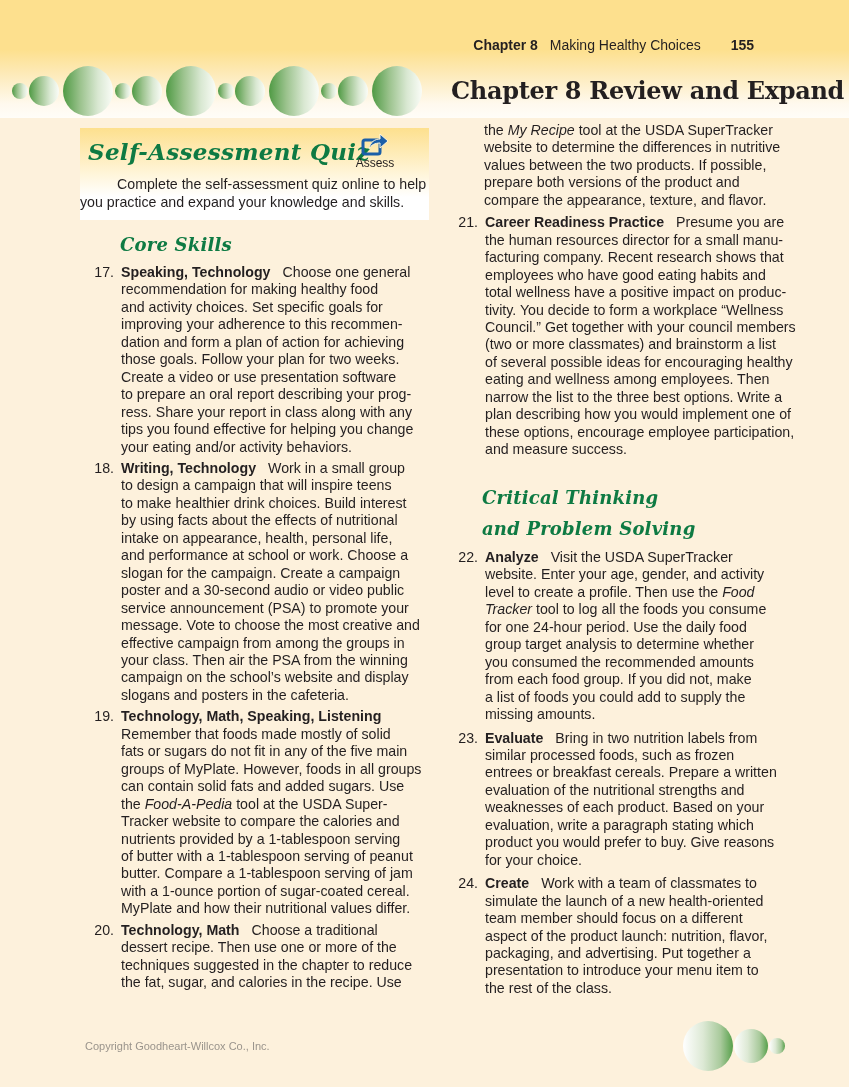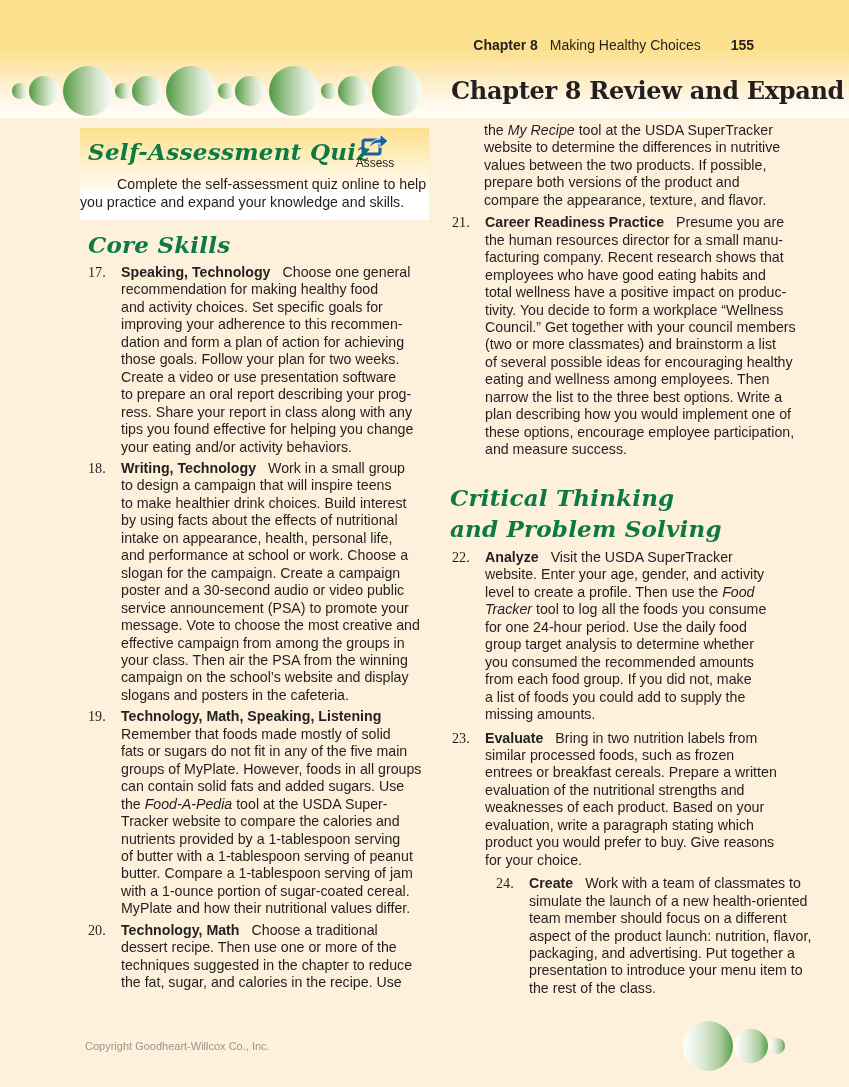--- a/index.html
+++ b/index.html
@@ -55,29 +55,29 @@
   .assess-label { font-size: 12px; color: #231f20; display: block; margin-top: 0px; }
   .quiz-text {
     position: absolute; left: 0; top: 48px; width: 304px;
     font-size: 14.2px; line-height: 17.5px; padding-left: 8px;
   }
   .quiz-text .indent { display: inline-block; width: 29px; }
 
   .section-heading {
     position: absolute;
     font-family: "DejaVu Serif", serif; font-style: italic; font-weight: bold;
-    font-size: 23px; color: #0e7a43; line-height: 31px; letter-spacing: 0.2px;
+    font-size: 18px; color: #0e7a43; line-height: 31px; letter-spacing: 0.2px; margin-left: 32px;
   }
 
   .col { position: absolute; }
   .col-left { left: 88px; width: 335px; }
   .col-right { left: 452px; width: 340px; }
 
   .item { position: relative; padding-left: 33px; font-size: 14.2px; line-height: 17.45px; margin-bottom: 4px; }
-  .item .num { position: absolute; left: 0; top: 0; width: 26px; text-align: left; font-family: Liberation Serif, serif; }
+  .item .num { position: absolute; left: 0; top: 0; width: 26px; text-align: right; }
   .item .label { font-weight: bold; }
   .item .gap { display: inline-block; width: 12px; }
   .line { display: block; white-space: nowrap; }
   .it { font-style: italic; }
 
   .copyright {
     position: absolute; left: 85px; top: 1040px;
     font-size: 11px; color: #9a948c;
   }
   .bottom-circles { position: absolute; left: 660px; top: 1010px; width: 189px; height: 77px; }
@@ -233,21 +233,21 @@
       <span class="num">23.</span>
       <span class="line"><span class="label">Evaluate</span><span class="gap"></span><span>Bring in two nutrition labels from</span></span>
       <span class="line"><span>similar processed foods, such as frozen</span></span>
       <span class="line"><span>entrees or breakfast cereals. Prepare a written</span></span>
       <span class="line"><span>evaluation of the nutritional strengths and</span></span>
       <span class="line"><span>weaknesses of each product. Based on your</span></span>
       <span class="line"><span>evaluation, write a paragraph stating which</span></span>
       <span class="line"><span>product you would prefer to buy. Give reasons</span></span>
       <span class="line"><span>for your choice.</span></span>
     </div>
-    <div class="item" style="margin-bottom: 6px; margin-left: 44px;">
+    <div class="item" style="margin-bottom: 6px;">
       <span class="num">24.</span>
       <span class="line"><span class="label">Create</span><span class="gap"></span><span>Work with a team of classmates to</span></span>
       <span class="line"><span>simulate the launch of a new health-oriented</span></span>
       <span class="line"><span>team member should focus on a different</span></span>
       <span class="line"><span>aspect of the product launch: nutrition, flavor,</span></span>
       <span class="line"><span>packaging, and advertising. Put together a</span></span>
       <span class="line"><span>presentation to introduce your menu item to</span></span>
       <span class="line"><span>the rest of the class.</span></span>
     </div>
   </div>

